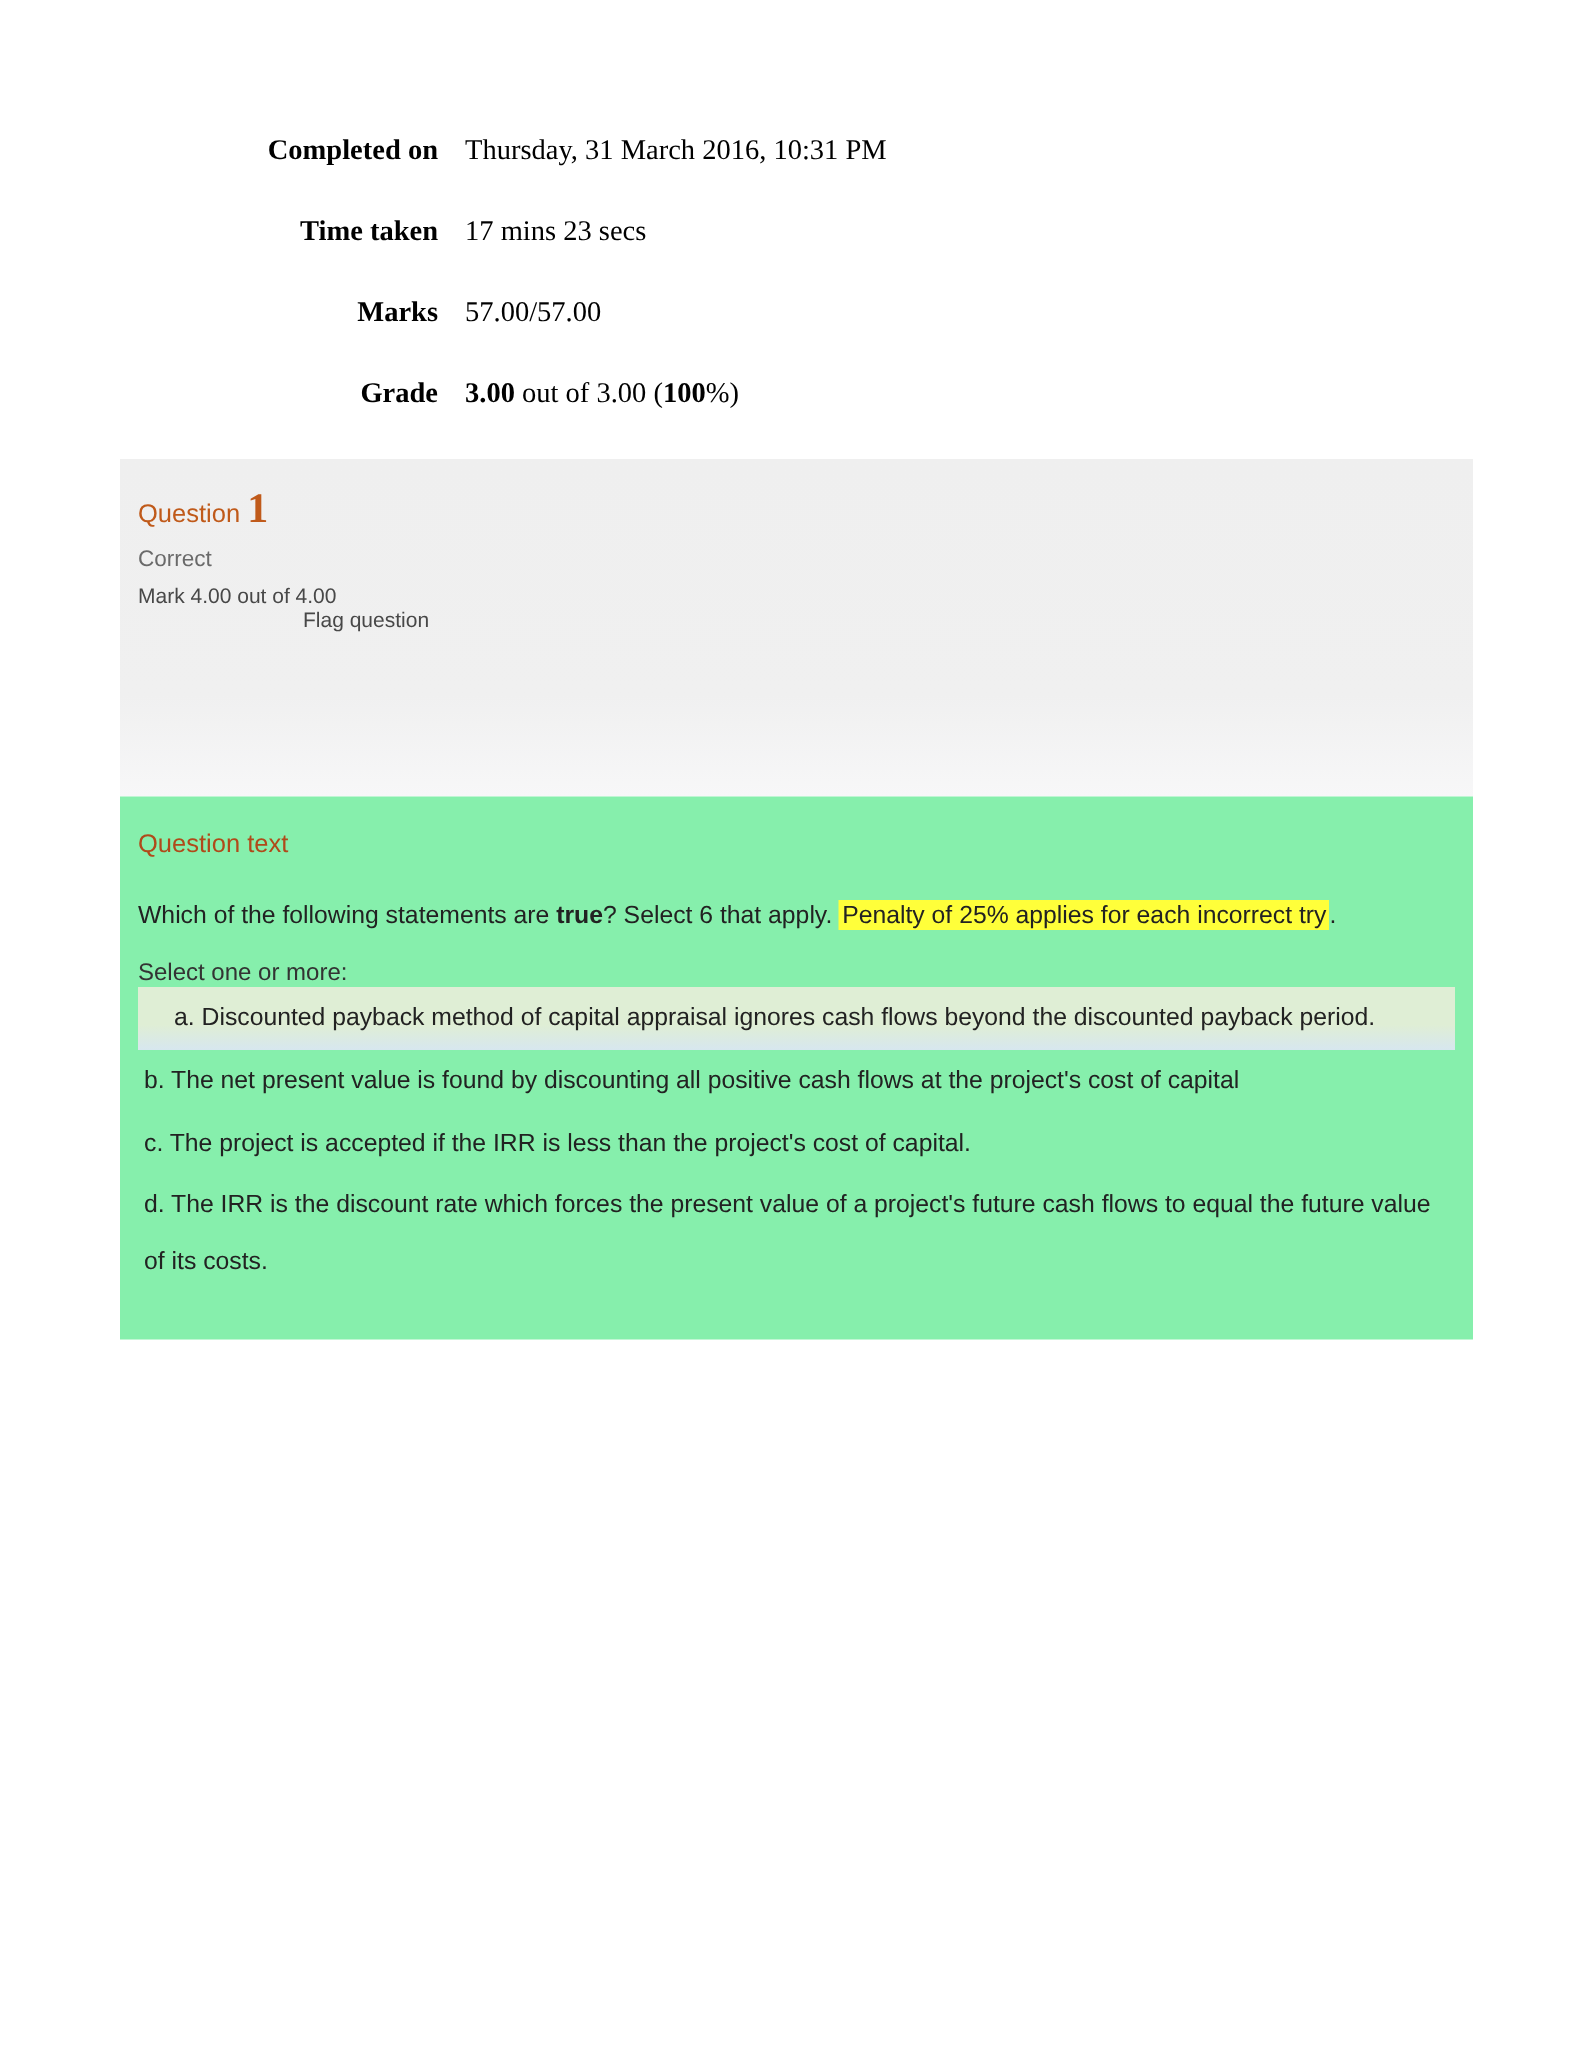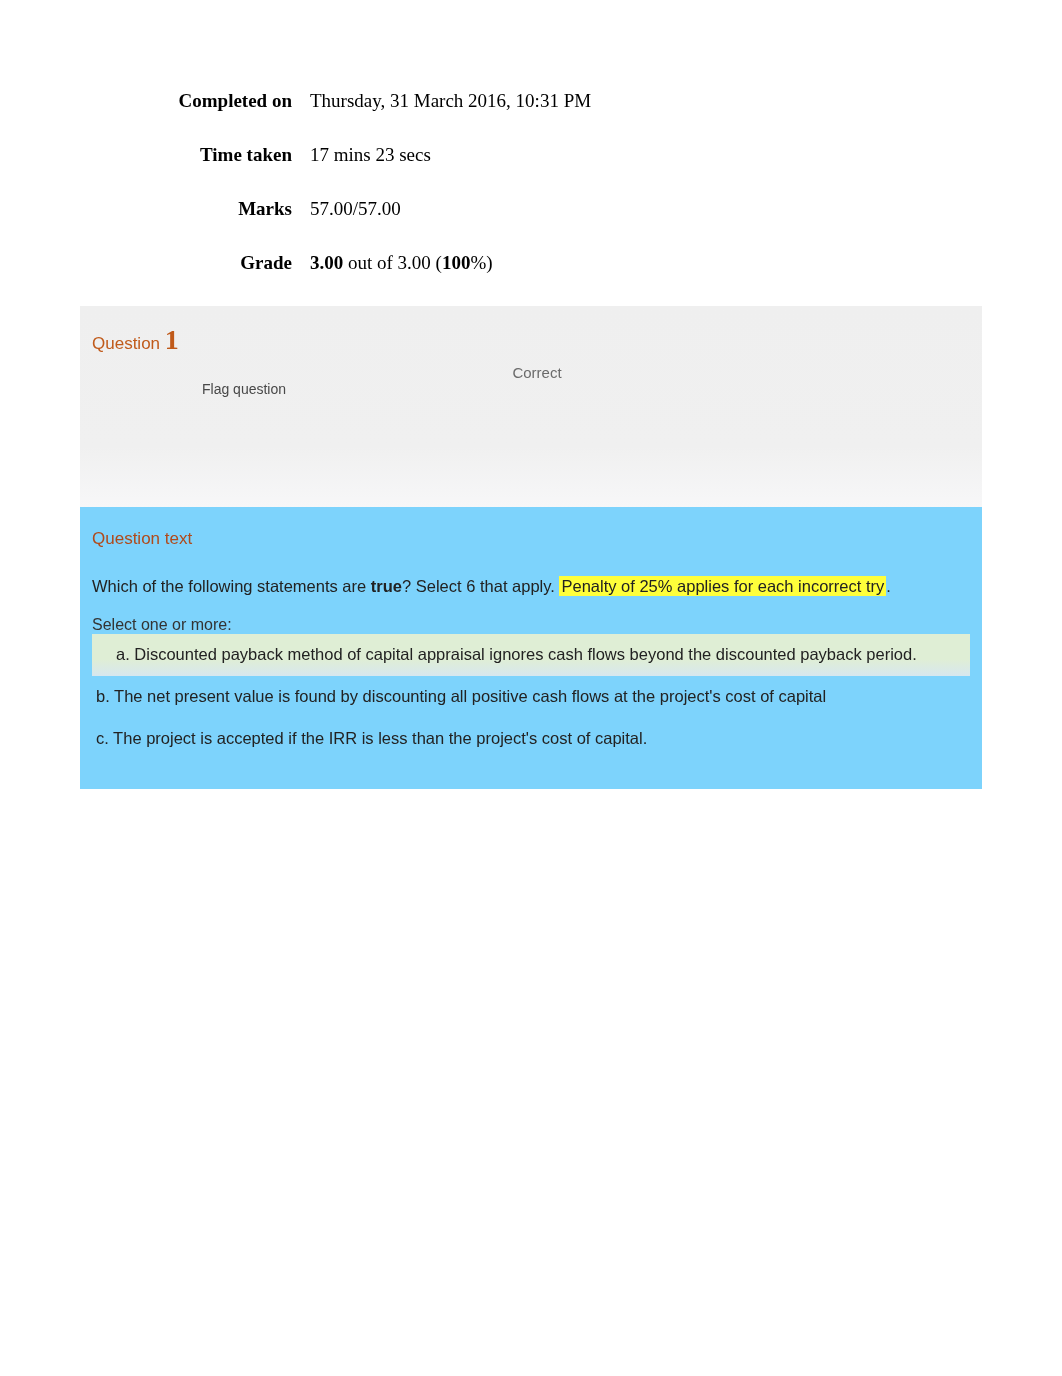--- a/index.html
+++ b/index.html
@@ -41,36 +41,35 @@
       font-size: 28px;
       font-weight: bold;
       color: #c05a1a;
       vertical-align: baseline;
     }
     .correct-label {
       color: #6a6a6a;
       font-family: Arial, sans-serif;
       font-size: 15px;
       margin-top: 8px;
-      text-align: center;
     }
     .mark-label {
       color: #484848;
       font-family: Arial, sans-serif;
       font-size: 14px;
       margin-top: 8px;
     }
     .flag-label {
       color: #484848;
       font-family: Arial, sans-serif;
       font-size: 14px;
       padding-left: 110px;
     }
     .question-text-block {
-      background: #7dd3fc;
+      background: #86efac;
       padding: 22px 12px 30px 12px;
       margin-top: 0;
     }
     .question-text-heading {
       color: #b04a1a;
       font-family: Verdana, sans-serif;
       font-size: 17px;
       margin-bottom: 20px;
     }
     .question-prompt {
@@ -125,29 +124,31 @@
         <span class="grade-bold">3.00</span><span> out of 3.00 (</span><span class="grade-bold">100</span><span>%)</span>
       </div>
     </div>
   </div>
 
   <div class="question-block">
     <div class="question-heading">
       <span>Question </span><span class="question-number">1</span>
     </div>
     <div class="correct-label">Correct</div>
+    <div class="mark-label">Mark 4.00 out of 4.00</div>
     <div class="flag-label">Flag question</div>
   </div>
 
   <div class="question-text-block">
     <div class="question-text-heading">Question text</div>
 
     <div class="question-prompt">
       <span>Which of the following statements are </span><span class="true-bold">true</span><span>? Select 6 that apply.  </span><span class="penalty-highlight">Penalty of 25% applies for each incorrect try</span><span>.</span>
     </div>
 
     <div class="select-label">Select one or more:</div>
 
     <div class="option option-correct">a. Discounted payback method of capital appraisal ignores cash flows beyond the discounted payback period.</div>
     <div class="option">b. The net present value is found by discounting all positive cash flows at the project's cost of capital</div>
     <div class="option">c. The project is accepted if the IRR is less than the project's cost of capital.</div>
+    <div class="option">d. The IRR is the discount rate which forces the present value of a project's future cash flows to equal the future value of its costs.</div>
   </div>
 </div>
 
 </body></html>

